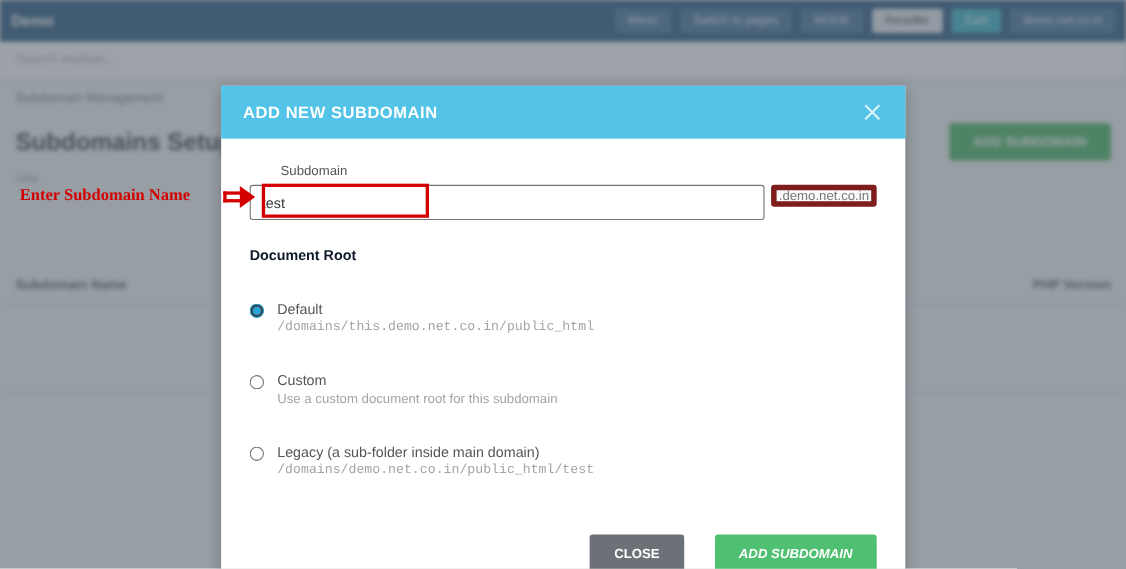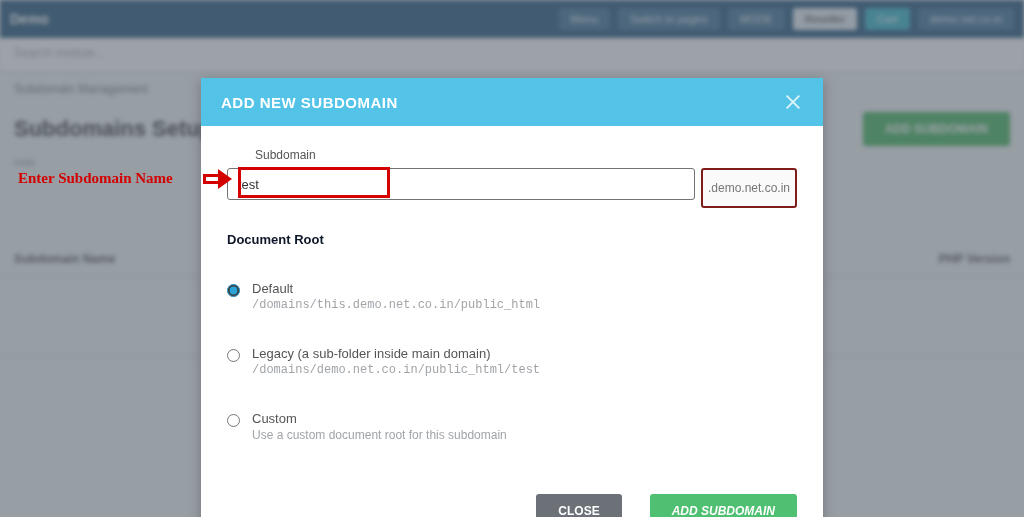--- a/index.html
+++ b/index.html
@@ -55,21 +55,21 @@
   .modal-close::after  { transform: rotate(-45deg); }
 
   .modal-body { padding: 22px 26px 10px; }
   .field-label { font-size: 12px; color: #555; margin-bottom: 6px; margin-left: 28px; }
   .input-row { display: flex; gap: 6px; }
   .sub-input {
     flex: 1; height: 32px; border: 1px solid #737373; border-radius: 3px;
     padding: 0 10px; font-size: 13px; color: #333; outline: none;
   }
   .suffix {
-    width: 96px; height: 40px; border: 2px solid #7f1d1d; border-radius: 3px;
+    width: 96px; height: 20px; border: 5px solid #7f1d1d; border-radius: 3px;
     display: flex; align-items: center; justify-content: center;
     font-size: 12px; color: #777; background: #fafafa;
   }
   .root-label { font-size: 13px; font-weight: bold; color: #0f172a; margin: 24px 0 10px; }
   .radio-opt { display: flex; align-items: flex-start; gap: 12px; margin-bottom: 26px; margin-top: 34px; }
   .radio-opt input[type=radio] { margin-top: 3px; accent-color: #2aa4d8; }
   .opt-title { font-size: 13px; color: #555; }
   .opt-sub { font-size: 12px; color: #a0a4a8; font-family: "Courier New", monospace; margin-top: 2px; }
   .opt-sub.plain { font-family: inherit; }
 
@@ -154,30 +154,30 @@
         <input type="radio" name="docroot" checked="" style="">
         <div>
           <div class="opt-title">Default</div>
           <div class="opt-sub">/domains/this.demo.net.co.in/public_html</div>
         </div>
       </label>
 
       <label class="radio-opt">
         <input type="radio" name="docroot" style="">
         <div>
-          <div class="opt-title">Legacy (a sub-folder inside main domain)</div>
-          <div class="opt-sub">/domains/demo.net.co.in/public_html/test</div>
+          <div class="opt-title">Custom</div>
+          <div class="opt-sub plain">Use a custom document root for this subdomain</div>
         </div>
       </label>
 
       <label class="radio-opt">
         <input type="radio" name="docroot" style="">
         <div>
-          <div class="opt-title">Custom</div>
-          <div class="opt-sub plain">Use a custom document root for this subdomain</div>
+          <div class="opt-title">Legacy (a sub-folder inside main domain)</div>
+          <div class="opt-sub">/domains/demo.net.co.in/public_html/test</div>
         </div>
       </label>
     </div>
     <div class="modal-footer">
       <button class="btn-close">CLOSE</button>
       <button class="btn-add">ADD SUBDOMAIN</button>
     </div>
   </div>
 </div>
 

